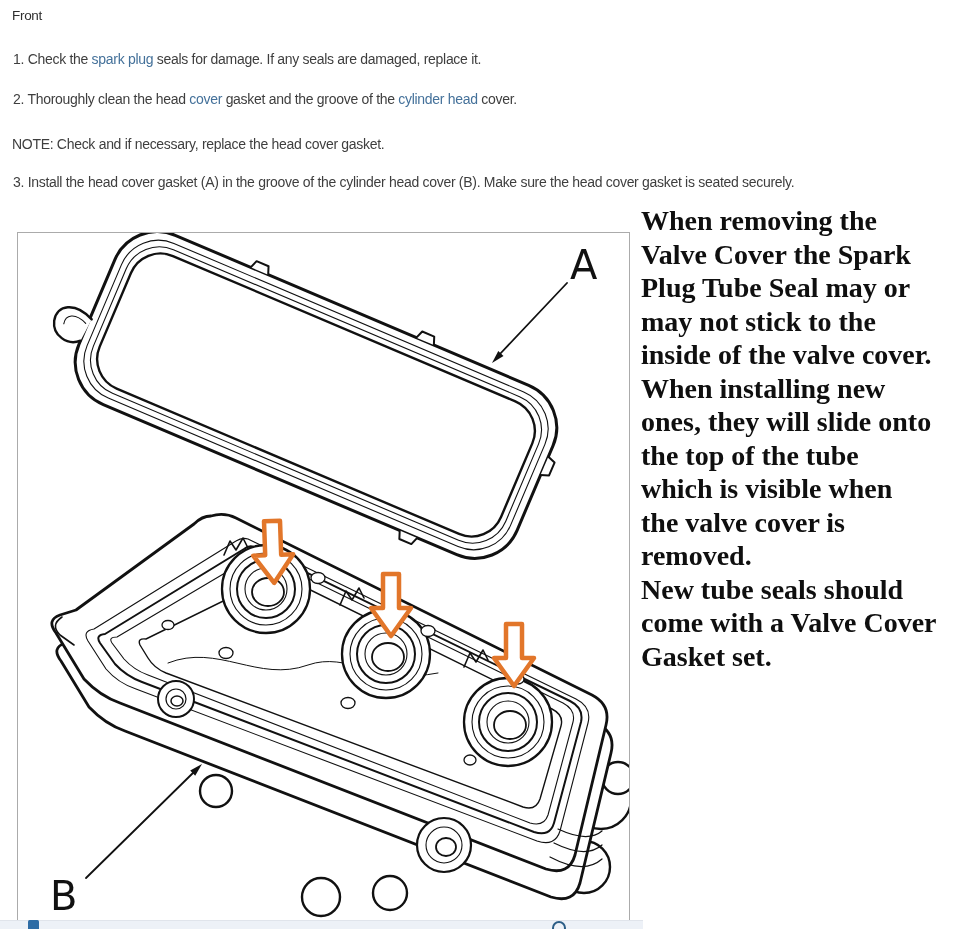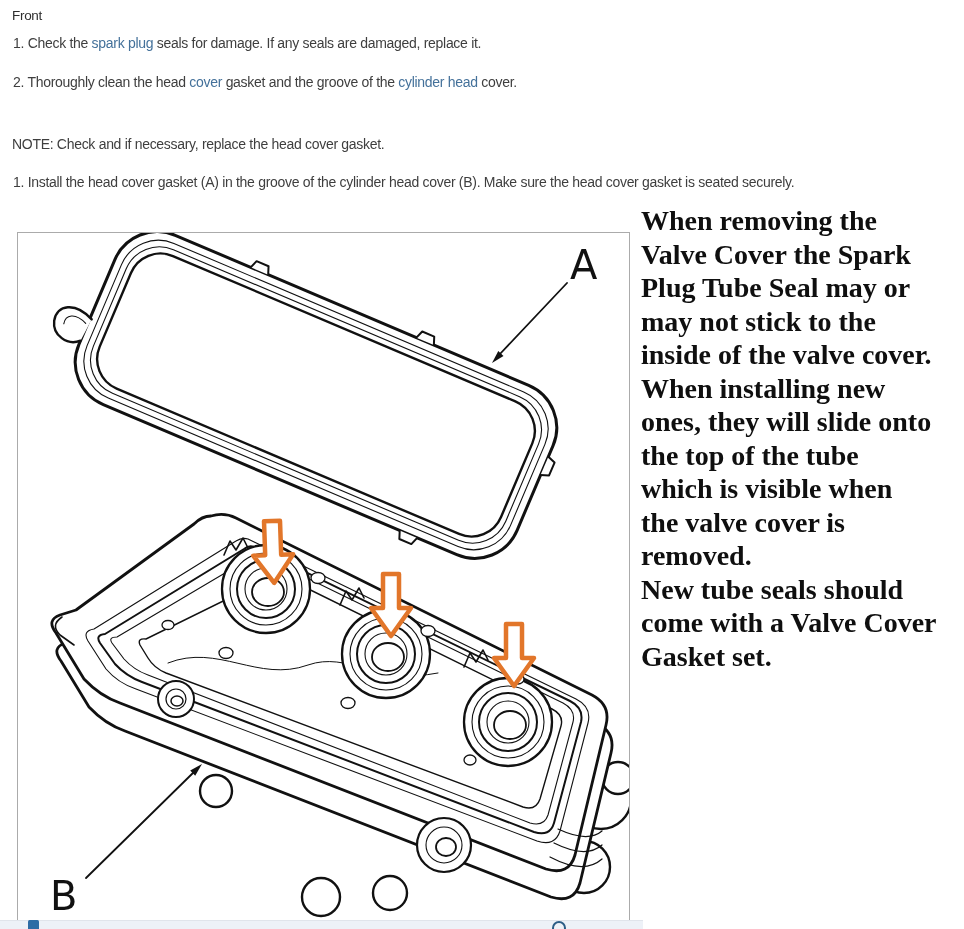--- a/index.html
+++ b/index.html
@@ -10,21 +10,21 @@
   }
   .heading{
     position:absolute;left:12px;top:8px;
     font-size:13.5px;font-weight:normal;color:#2e2e2e;letter-spacing:-0.3px;
   }
   .step{
     position:absolute;left:13px;
     font-size:14px;color:#3e3e3e;letter-spacing:-0.3px;white-space:nowrap;
   }
   .step a{color:#44719a;text-decoration:none;cursor:pointer;}
-  .s1{top:35px;text-align:center;} .s2{top:74px;} .snote{top:136px;left:12px;} .s3{top:174px;}
+  .s1{top:51px;text-align:center;} .s2{top:91px;} .snote{top:136px;left:12px;} .s3{top:174px;}
   .figure-box{
     position:absolute;left:17px;top:232px;width:613px;height:689px;
     border:1px solid #ababab;box-sizing:border-box;background:#fff;
   }
   .figure-box svg{display:block;}
   .annotation{
     position:absolute;left:641px;top:204px;width:334px;
     font-family:"Liberation Serif",serif;font-weight:bold;
     font-size:28px;line-height:33.5px;color:#0f0f0f;
     white-space:pre-line;
@@ -51,21 +51,21 @@
 <div class="step s1">
   <span>1. Check the </span><a>spark plug</a><span> seals for damage. If any seals are damaged, replace it.</span>
 </div>
 
 <div class="step s2">
   <span>2. Thoroughly clean the head </span><a>cover</a><span> gasket and the groove of the </span><a>cylinder head</a><span> cover.</span>
 </div>
 
 <div class="step snote">NOTE: Check and if necessary, replace the head cover gasket.</div>
 
-<div class="step s3">1. Install the head cover gasket (A) in the groove of the cylinder head cover (B). Make sure the head cover gasket is seated securely.</div>
+<div class="step s3">3. Install the head cover gasket (A) in the groove of the cylinder head cover (B). Make sure the head cover gasket is seated securely.</div>
 
 <div class="figure-box">
   <svg width="611" height="687" viewBox="0 0 611 687">
     <g fill="none" stroke="#111" stroke-linejoin="round" stroke-linecap="round">
 
       <g transform="translate(298,162) rotate(23)">
         <rect x="-238" y="-92" width="476" height="184" rx="46" stroke-width="3" fill="#fff"></rect>
         <rect x="-230" y="-84" width="460" height="168" rx="40" stroke-width="1.1"></rect>
         <rect x="-224" y="-78" width="448" height="156" rx="36" stroke-width="1.1"></rect>
         <rect x="-218" y="-72" width="436" height="144" rx="32" stroke-width="2.4" fill="#fff"></rect>

